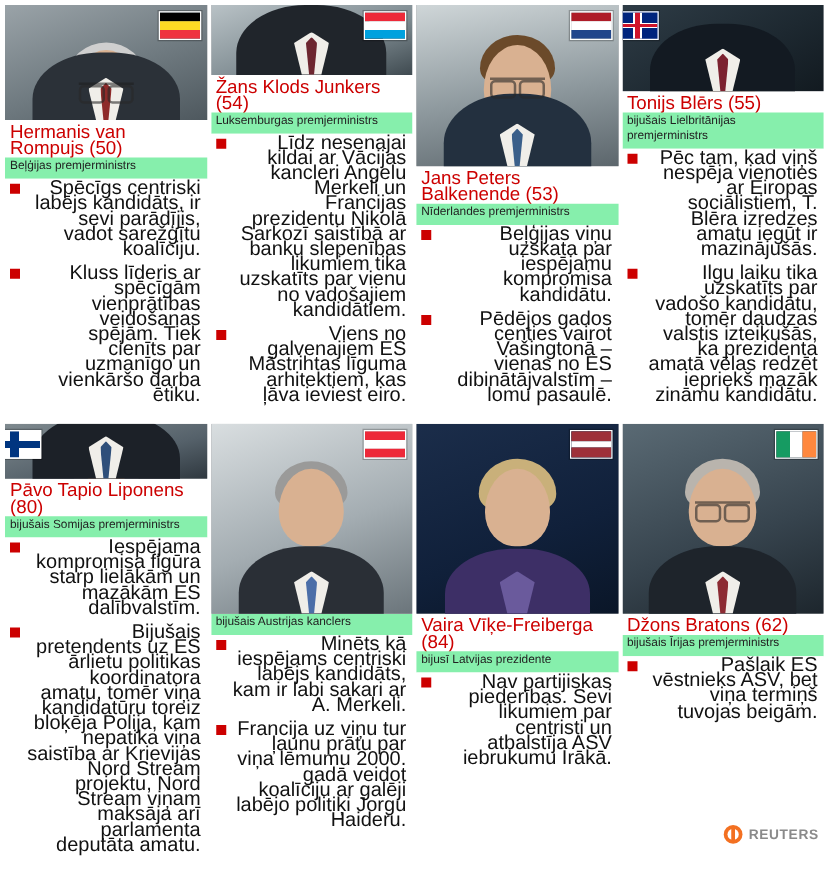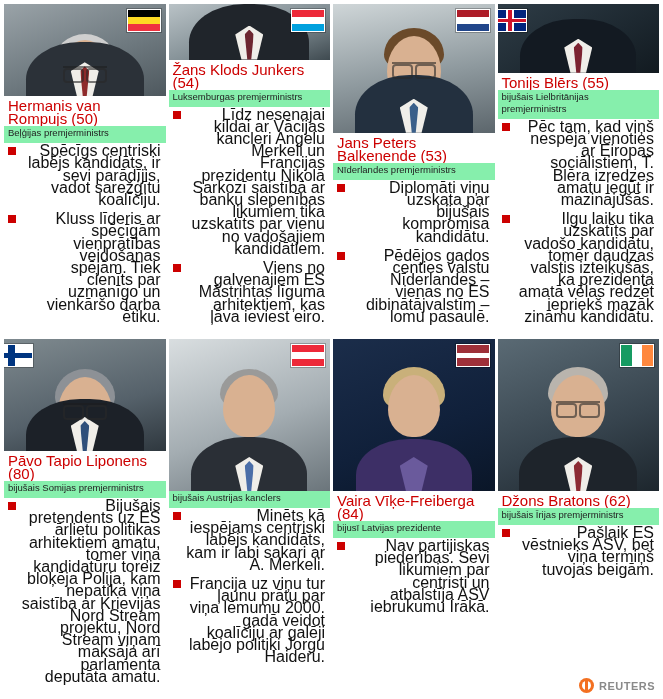--- a/index.html
+++ b/index.html
@@ -188,21 +188,21 @@
     position: absolute;
     left: 0;
     top: 2px;
     width: 8px;
     height: 8px;
     background: #cc0000;
   }
   .reuters {
     position: absolute;
     right: 8px;
-    bottom: 6px;
+    bottom: 24px;
     display: flex;
     align-items: center;
     gap: 5px;
     color: #8a8a8a;
     font-size: 11px;
     font-weight: bold;
     letter-spacing: .5px;
   }
   .reuters-mark {
     width: 15px;
@@ -296,22 +296,22 @@
           <div class="h" style="background:#ae1c28;"></div>
           <div class="h" style="background:#ffffff;"></div>
           <div class="h" style="background:#21468b;"></div>
         </div>
       </div>
       <div class="nameline">
           <div class="name">Jans Peters Balkenende (53)</div>
         </div>
       <div class="role">Nīderlandes premjerministrs</div>
       <div class="bullets">
-        <span class="bullet">Diplomāti viņu uzskata par bijušais kompromisa kandidātu.</span>
-        <span class="bullet">Pēdējos gados centies valstu Nīderlandes – vienas no ES dibinātājvalstīm – lomu pasaulē.</span>
+        <span class="bullet">Beļģijas viņu uzskata par iespējamu kompromisa kandidātu.</span>
+        <span class="bullet">Pēdējos gados centies vairot Vašingtonā – vienas no ES dibinātājvalstīm – lomu pasaulē.</span>
       </div>
     </div>
 
     <div class="card">
       <div class="photo">
         <div class="photo-bg bg-d"></div>
         <div class="hair" style="top:26px;width:58px;height:38px;background:#4a3526;"></div>
         <div class="head" style="top:34px;width:52px;height:62px;"></div>
         <div class="body" style="width:116px;height:62px;background:#131a22;"></div>
         <div class="shirt"></div>
@@ -337,21 +337,22 @@
         <div class="shirt"></div>
         <div class="tie" style="background:#2f4f7a;"></div>
         <div class="glasses" style="top:64px;"></div>
         <div class="flag fi-flag"></div>
       </div>
       <div class="nameline">
           <div class="name">Pāvo Tapio Liponens (80)</div>
         </div>
       <div class="role">bijušais Somijas premjerministrs</div>
       <div class="bullets">
-        <span class="bullet">Bijušais pretendents uz ES ārlietu politikas arhitektiem amatu, tomēr viņa kandidatūru toreiz bloķēja Polija, kam nepatika viņa saistība ar Krievijas Nord Stream projektu, Nord Stream viņam maksāja arī parlamenta deputāta amatu.</span>
+        <span class="bullet">Iespējama kompromisa figūra starp lielākām un mazākām ES dalībvalstīm.</span>
+        <span class="bullet">Bijušais pretendents uz ES ārlietu politikas koordinatora amatu, tomēr viņa kandidatūru toreiz bloķēja Polija, kam nepatika viņa saistība ar Krievijas Nord Stream projektu, Nord Stream viņam maksāja arī parlamenta deputāta amatu.</span>
       </div>
     </div>
 
     <div class="card">
       <div class="photo">
         <div class="photo-bg bg-f"></div>
         <div class="hair" style="top:30px;width:58px;height:36px;background:#9a9a99;"></div>
         <div class="head" style="top:36px;width:52px;height:62px;"></div>
         <div class="body" style="width:116px;height:62px;background:#2a2f36;"></div>
         <div class="shirt"></div>

